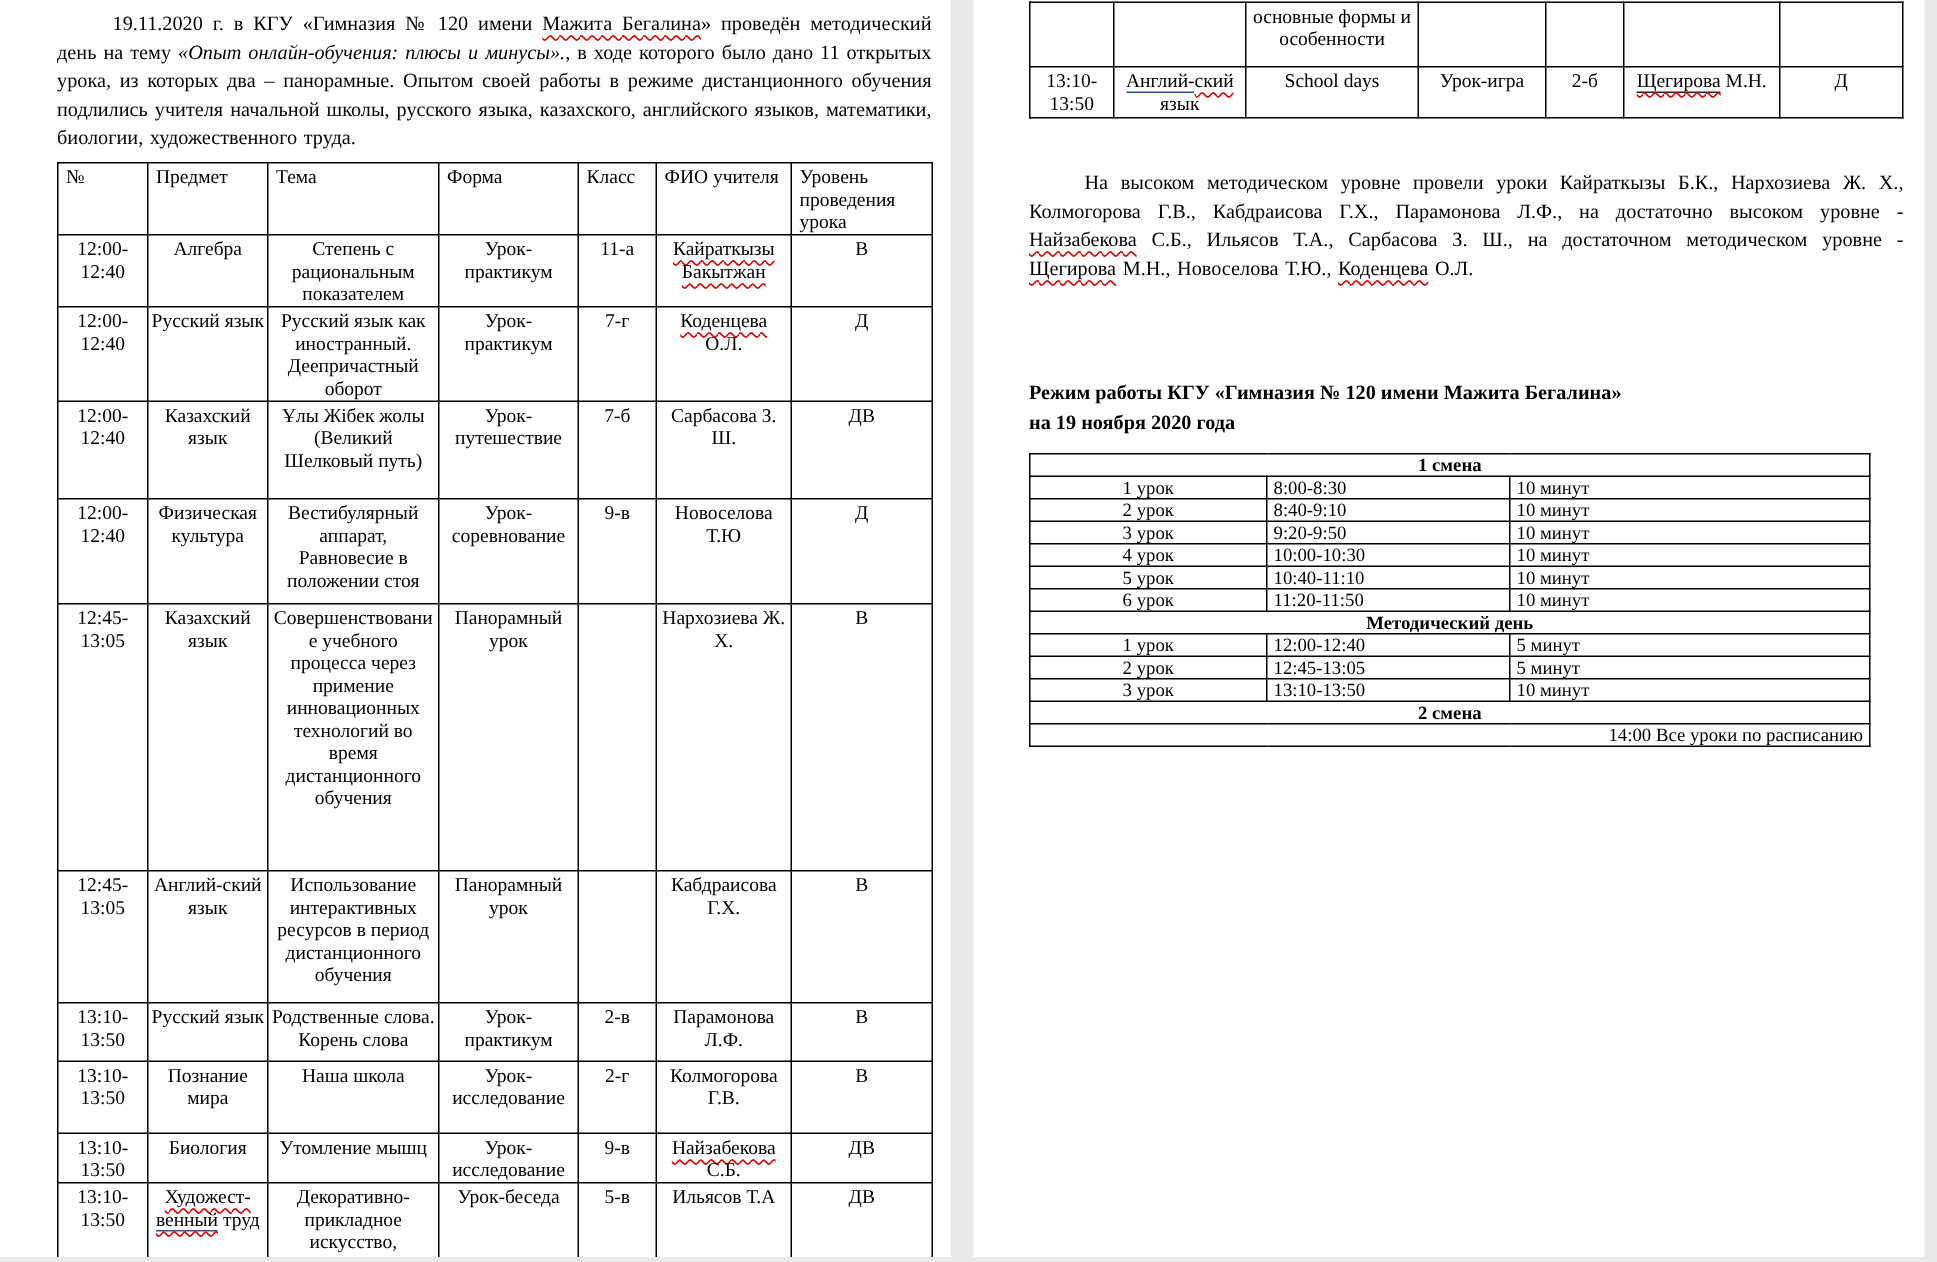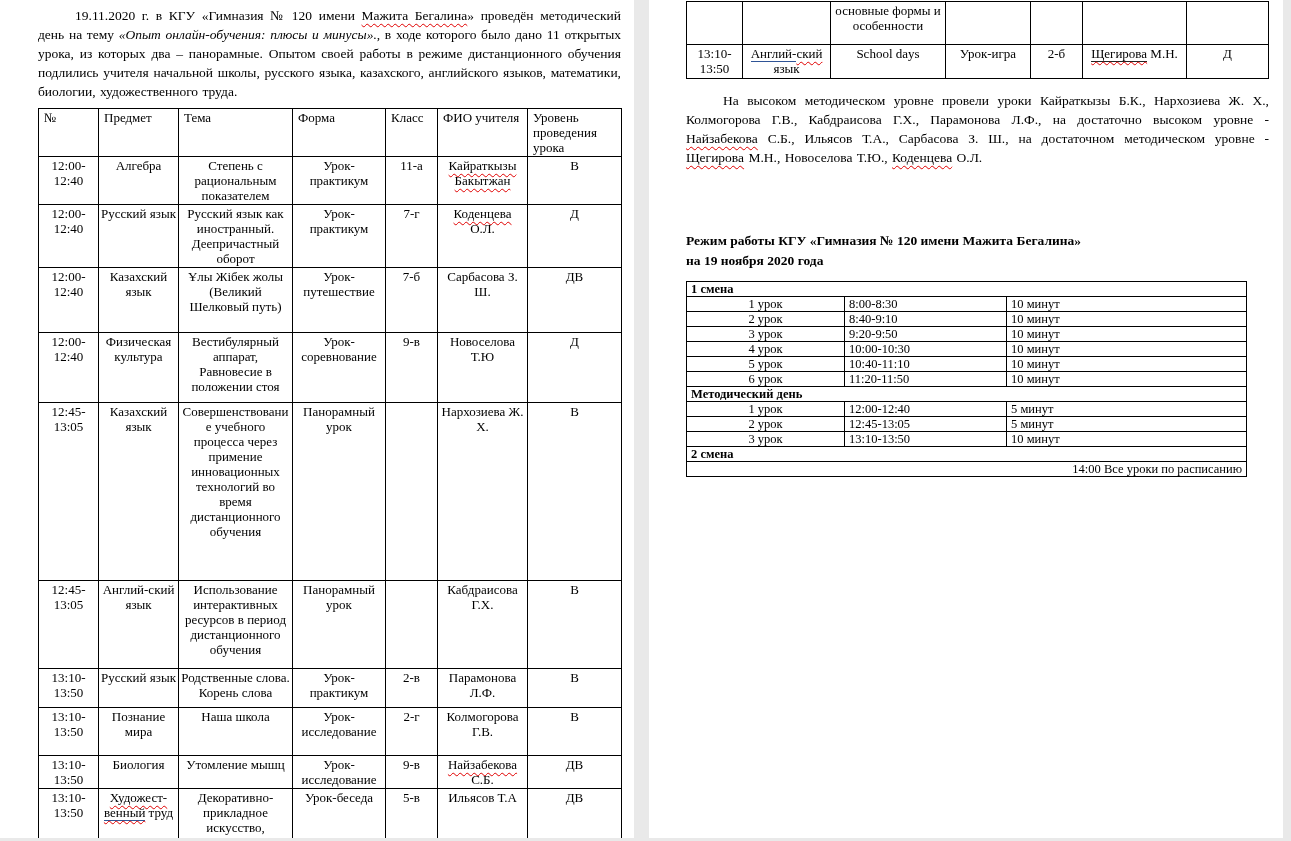--- a/index.html
+++ b/index.html
@@ -9,21 +9,21 @@
     font-family:"Liberation Serif", serif;
     color:#000;
   }
   .pages{display:flex;gap:15px;align-items:flex-start}
   .page{flex:0 0 auto;width:634px;height:838px;background:#fff;overflow:hidden;box-sizing:border-box}
   .page1{padding:6px 13px 0 38px}
   .page2{padding:1px 14px 0 37px}
 
   .para{margin:0;font-size:13.5px;line-height:19px;text-align:justify;text-indent:37px;word-spacing:1px}
   .intro{margin-bottom:7px}
-  .summary{margin-top:12px}
+  .summary{margin-top:33px}
 
   table{border-collapse:collapse;table-layout:fixed}
   .lessons{width:583px}
   .lessons td,.lessons th{
     border:1px solid #000;font-size:13px;line-height:15px;
     padding:1px 2px;vertical-align:top;text-align:center;font-weight:normal;overflow:hidden;
   }
   .lessons th{text-align:left;padding-left:5px}
   #lessons-table thead tr{height:44px}
   #lessons-table tbody tr:nth-child(1){height:47px}
@@ -44,21 +44,21 @@
   .heading{font-weight:bold;font-size:13.5px;line-height:19.5px;text-align:left;margin:64px 0 11px 0}
 
   .schedule{width:560px}
   .schedule td{
     border:1px solid #000;font-size:12.5px;line-height:14px;
     padding:0 4px;vertical-align:top;overflow:hidden;
   }
   .schedule tr{height:15px}
   .schedule td.c1{text-align:center}
   .schedule td.c2,.schedule td.c3{}
-  .schedule td.section{font-weight:bold;text-align:left}
+  .schedule td.section{font-weight:bold;text-align:center}
   .schedule td.full{text-align:right}
 
   
   .run-i{font-style:italic}
   .run-w{
     text-decoration:underline;text-decoration-style:wavy;
     text-decoration-color:var(--spellRed,#e00000);
     text-decoration-thickness:1px;text-underline-offset:3px;
   }
   .run-u{border-bottom:1.5px solid var(--grammarBlue,#2f5496)}

